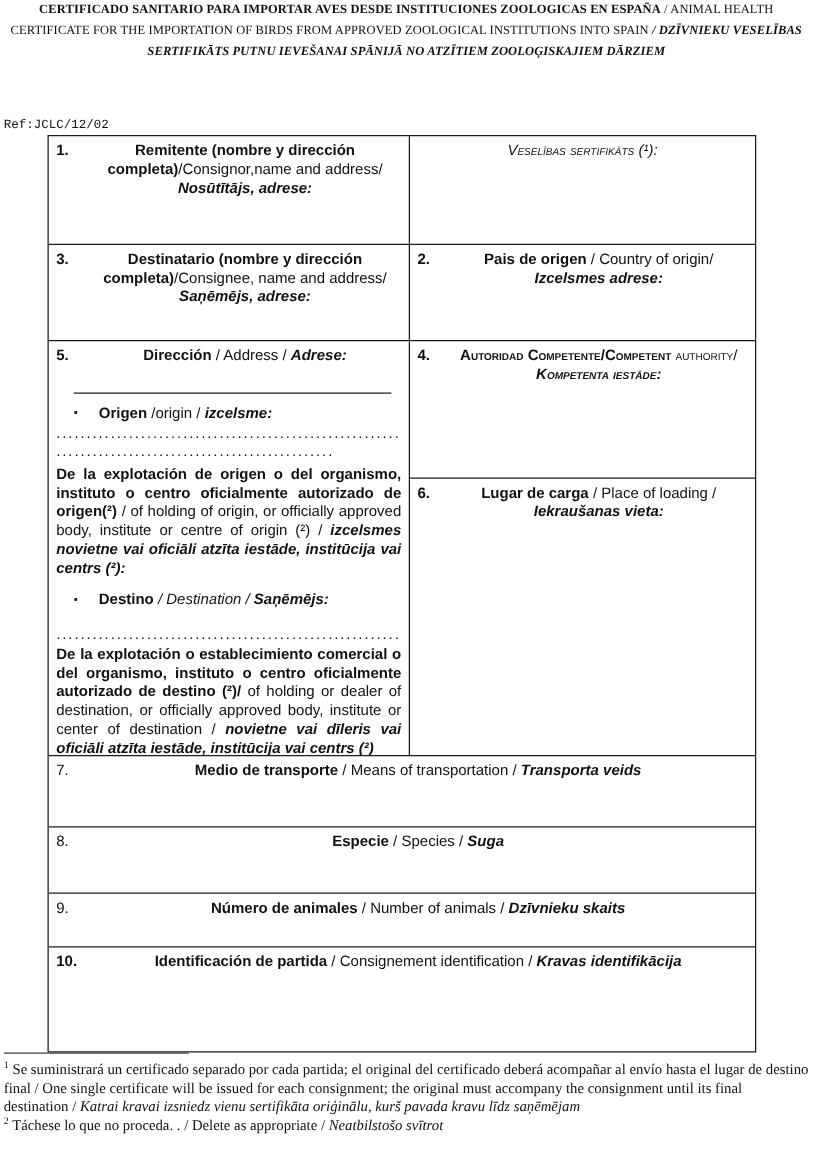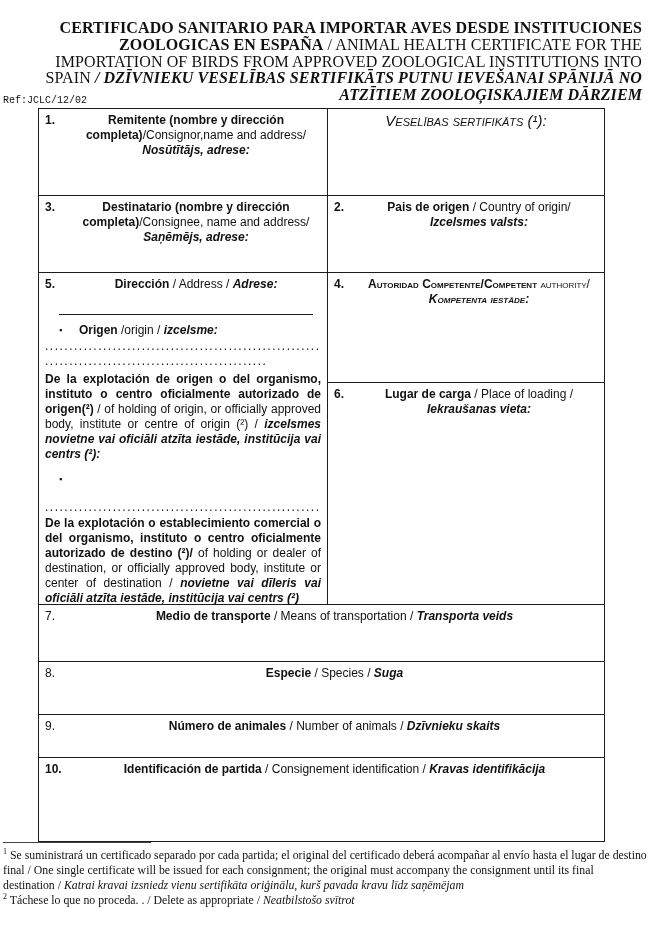--- a/index.html
+++ b/index.html
@@ -9,24 +9,24 @@
     color:#111;
     -webkit-font-smoothing:antialiased;
   }
   .b{font-weight:bold;}
   .i{font-style:italic;}
   .bi{font-weight:bold;font-style:italic;}
   .sc{font-variant:small-caps;}
 
   
   .doc-title{
-    position:absolute;top:20px;left:8px;right:8px;
-    text-align:right;
+    position:absolute;top:0;left:8px;right:8px;
+    text-align:center;
     font-family:"Liberation Serif", serif;
-    font-size:16px;line-height:16.8px;
+    font-size:10px;line-height:16.8px;
     letter-spacing:.1px;
   }
   .doc-title .t-es{font-weight:bold;}
   .doc-title .t-sep{font-weight:normal;}
   .doc-title .t-en{font-weight:normal;}
   .doc-title .t-lv{font-weight:bold;font-style:italic;}
 
   .ref{
     position:absolute;top:95px;left:3px;
     font-family:Liberation Mono, monospace;
@@ -55,21 +55,21 @@
   .r8{height:53px;}
   .r9{height:43px;}
   .r10{height:84px;}
 
   .numline{display:flex;}
   .num{flex:none;width:26px;}
   .numtxt{flex:1;text-align:center;}
 
   
   .cert-line1{text-align:center;font-weight:bold;font-variant:small-caps;font-size:12.5px;margin-top:2px;}
-  .cert-line2{text-align:center;font-style:italic;font-variant:small-caps;font-size:15px;}
+  .cert-line2{text-align:center;font-style:italic;font-variant:small-caps;font-size:12px;}
   .cert-row{display:flex;justify-content:space-between;margin-top:17px;padding:0 2px;}
 
   
   .solid-line{border-top:1px solid #1c1c1c;margin:22px 8px 0 14px;height:0;}
   .bullet-line{display:flex;margin-top:8px;padding-left:14px;}
   .bullet-line .bullet{flex:none;width:20px;font-size:9px;line-height:15px;}
   .dots{white-space:nowrap;overflow:hidden;line-height:13px;letter-spacing:1.5px;margin-top:2px;}
   .dots.short{letter-spacing:1.5px;}
   .para{text-align:justify;margin-top:4px;}
   .destino-line{margin-top:10px;}
@@ -109,21 +109,21 @@
   <div class="trow r2">
     <div class="lcell">
       <div class="numline">
           <span class="num b">3.</span>
           <div class="numtxt"><span class="b">Destinatario (nombre y dirección completa)</span><span>/Consignee, name and address/ </span><span class="bi">Saņēmējs, adrese:</span></div>
         </div>
     </div>
     <div class="rcell">
       <div class="numline">
           <span class="num b">2.</span>
-          <div class="numtxt"><span class="b">Pais de origen</span><span> / Country of origin/ </span><span class="bi">Izcelsmes valsts:</span></div>
+          <div class="numtxt"><span class="b">Pais de origen</span><span> / Country of origin/ </span><span class="bi">Izcelsmes adrese:</span></div>
         </div>
     </div>
   </div>
 
   <div class="trow r3">
     <div class="lcell">
       <div class="numline">
           <span class="num b">5.</span>
           <div class="numtxt"><span class="b">Dirección</span><span> / Address / </span><span class="bi">Adrese:</span></div>
         </div>
@@ -135,20 +135,21 @@
           <div><span class="b">Origen</span><span> /origin / </span><span class="bi">izcelsme:</span></div>
         </div>
 
       <div class="dots">........................................................................................................................</div>
       <div class="dots short">..............................................</div>
 
       <div class="para"><span class="b">De la explotación de origen o del organismo, instituto o centro oficialmente autorizado de origen(²)</span><span> / of holding of origin, or officially approved body, institute or centre of origin (²) / </span><span class="bi">izcelsmes novietne vai oficiāli atzīta iestāde, institūcija vai centrs (²):</span></div>
 
       <div class="bullet-line destino-line">
           <span class="bullet">▪</span>
+          <div><span class="b">Destino</span><span class="i"> / Destination / </span><span class="bi">Saņēmējs:</span></div>
         </div>
 
       <div class="dots dots3">........................................................................................................................</div>
 
       <div class="para para2"><span class="b">De la explotación o establecimiento comercial o del organismo, instituto o centro oficialmente autorizado de destino (²)/</span><span> of holding or dealer of destination, or officially approved body, institute or center of destination / </span><span class="bi">novietne vai dīleris vai oficiāli atzīta iestāde, institūcija vai centrs (²)</span></div>
     </div>
 
     <div class="rstack">
       <div class="rc4">
         <div class="numline">

